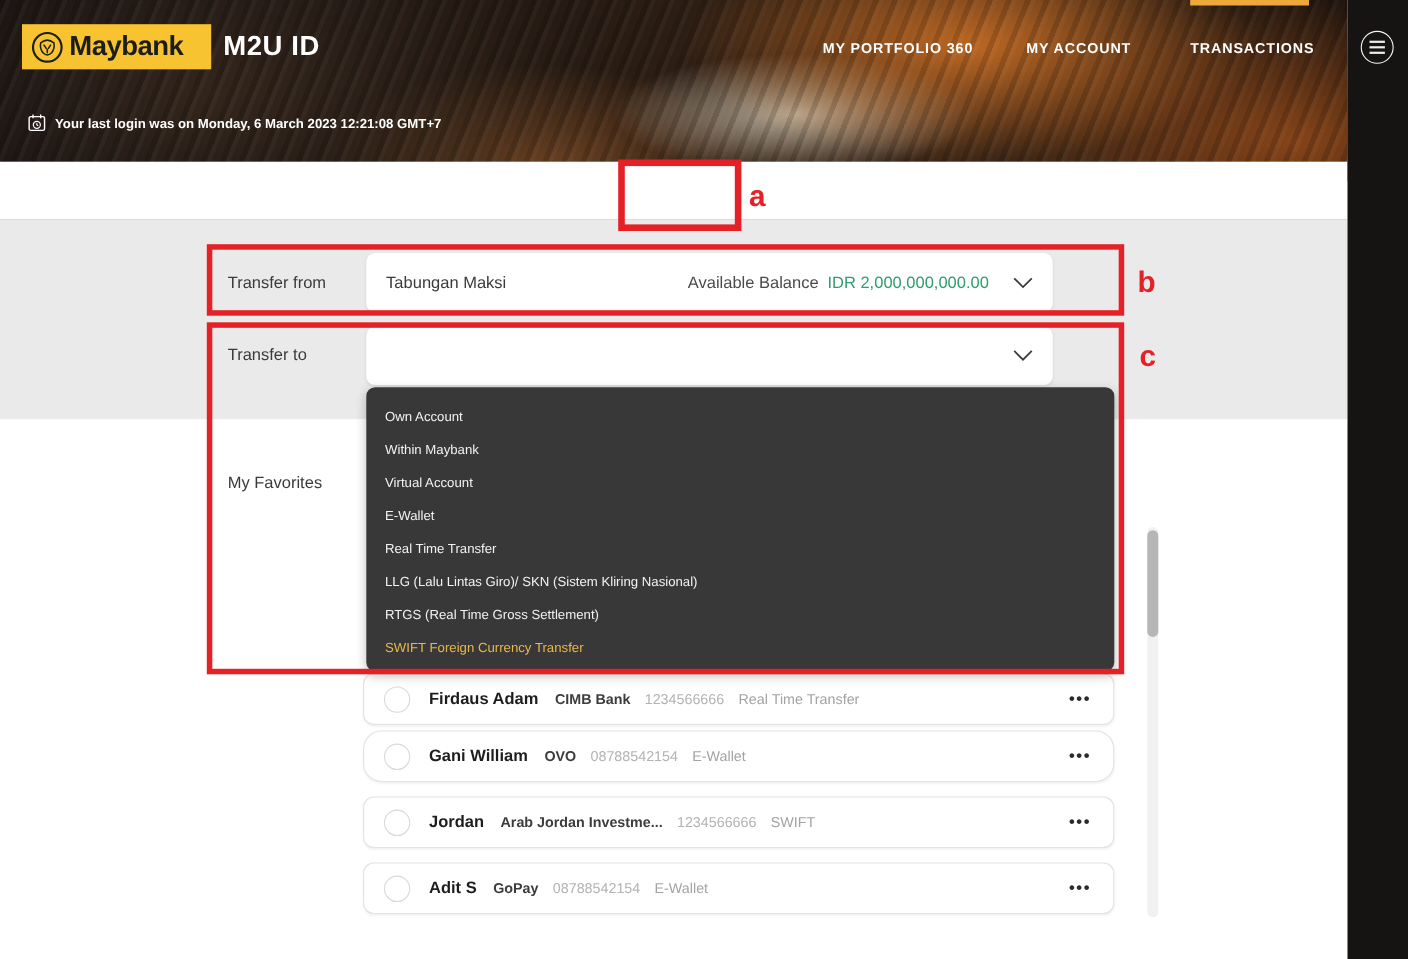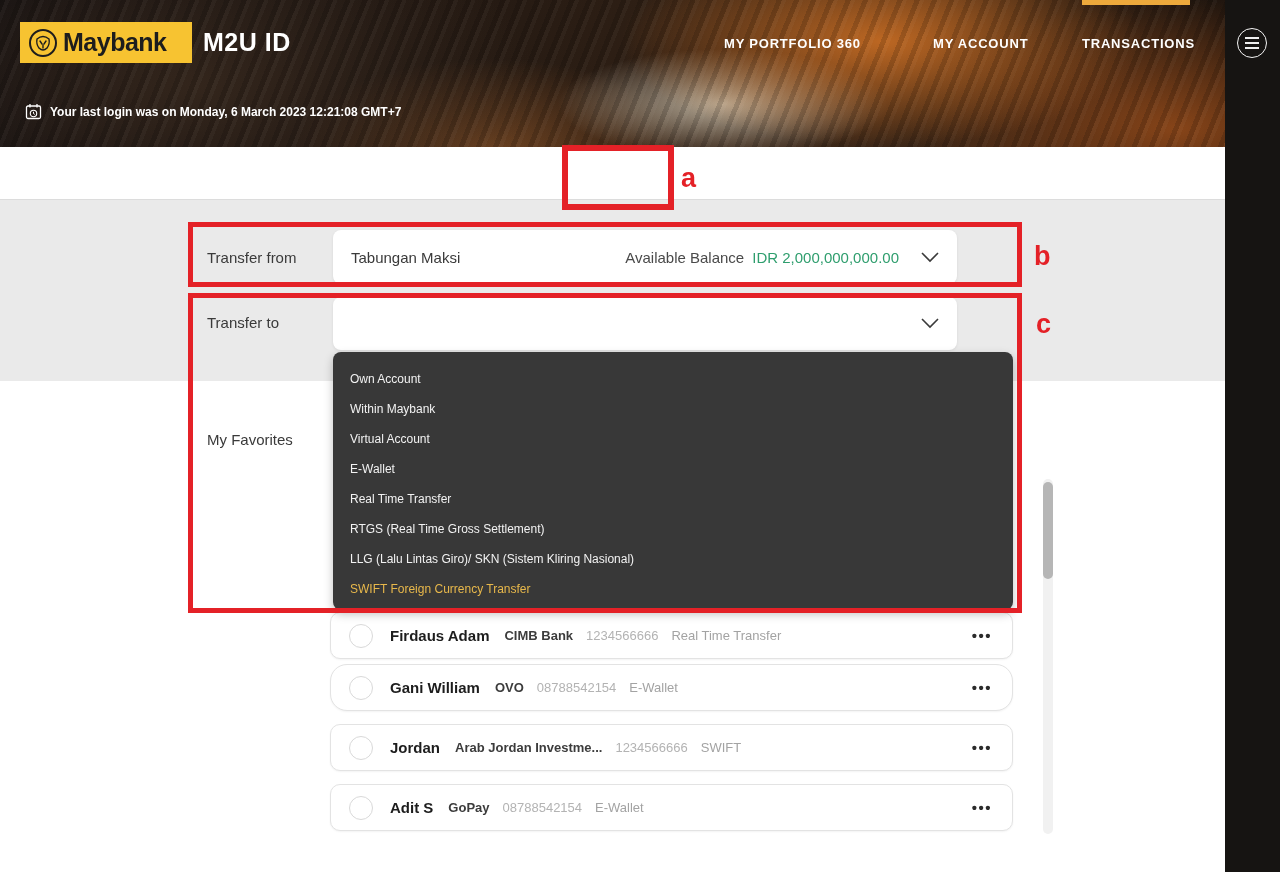--- a/index.html
+++ b/index.html
@@ -27,21 +27,21 @@
   .top-yellow-bar { position:absolute; left:1082px; top:0; width:108px; height:5px; background:#eda93c; z-index:3; }
 
   .logo-box { position:absolute; left:20px; top:22px; width:172px; height:41px; background:#f7c331; z-index:3;
               display:flex; align-items:center; padding-left:8px; }
   .tiger-emblem { width:30px; height:30px; flex:0 0 auto; }
   .logo-word { font-size:25px; font-weight:800; color:#1d1d1d; letter-spacing:-.5px; margin-left:5px; }
   .app-title { position:absolute; left:203px; top:28px; font-size:25px; font-weight:700; color:#fff; letter-spacing:.5px; z-index:3; }
 
   .top-nav { position:absolute; left:0; top:0; width:1225px; height:86px; z-index:3; }
   .nav-item { position:absolute; top:36px; font-size:13px; font-weight:700; color:#fff; letter-spacing:.8px; cursor:pointer; white-space:nowrap; }
-  .nav-portfolio { left:724px; } .nav-account { left:933px; } .nav-transactions { left:1082px; }
+  .nav-portfolio { left:748px; } .nav-account { left:933px; } .nav-transactions { left:1082px; }
 
   .login-row { position:absolute; left:25px; top:103px; display:flex; align-items:center; gap:8px; z-index:3; }
   .login-row svg { display:block; }
   .login-text { font-size:12px; font-weight:600; color:#fff; }
 
   
   .tabbar { position:absolute; left:0; top:147px; width:1225px; height:53px; background:#fff; border-bottom:1px solid #dcdcdc; z-index:2; }
   .tab { position:absolute; top:167px; font-size:13px; letter-spacing:1.2px; color:#9a9a9a; cursor:pointer; }
   .tab-payment { left:401px; }
   .tab-transfer { left:584px; color:#222; font-weight:700; }
@@ -162,22 +162,22 @@
       <polyline points="1,1 9,9 17,1" fill="none" stroke="#3a3a3a" stroke-width="1.6"></polyline>
     </svg>
   </div>
 
   <ul class="dropdown">
     <li>Own Account</li>
     <li>Within Maybank</li>
     <li>Virtual Account</li>
     <li>E-Wallet</li>
     <li>Real Time Transfer</li>
+    <li>LLG (Lalu Lintas Giro)/ SKN (Sistem Kliring Nasional)</li>
     <li>RTGS (Real Time Gross Settlement)</li>
-    <li>LLG (Lalu Lintas Giro)/ SKN (Sistem Kliring Nasional)</li>
     <li class="highlight">SWIFT Foreign Currency Transfer</li>
   </ul>
 
   <div class="field-label label-fav">My Favorites</div>
 
   <div class="fav-card fav-1">
     <span class="fav-radio"></span>
     <span class="fav-name">Firdaus Adam</span>
     <span class="fav-bank">CIMB Bank</span>
     <span class="fav-number">1234566666</span>

